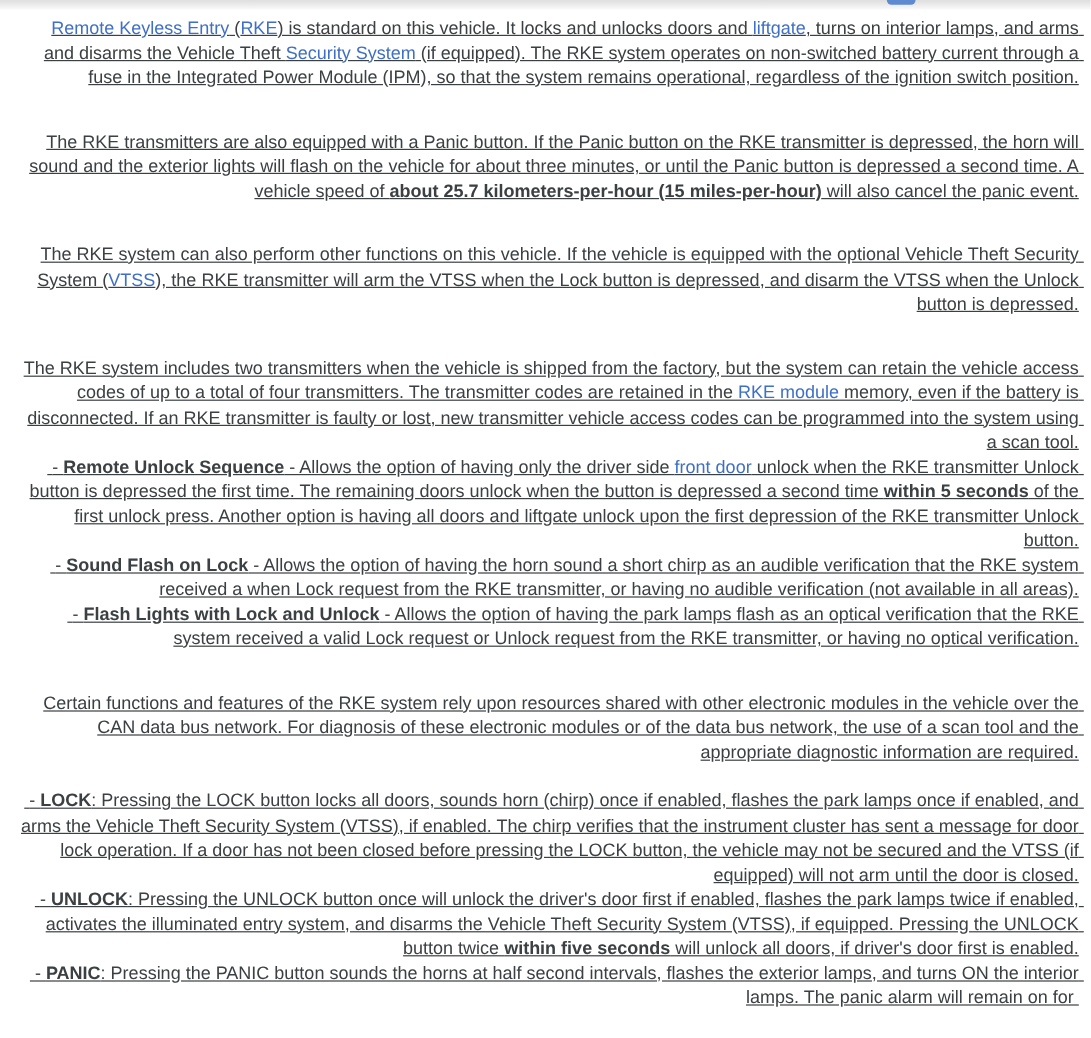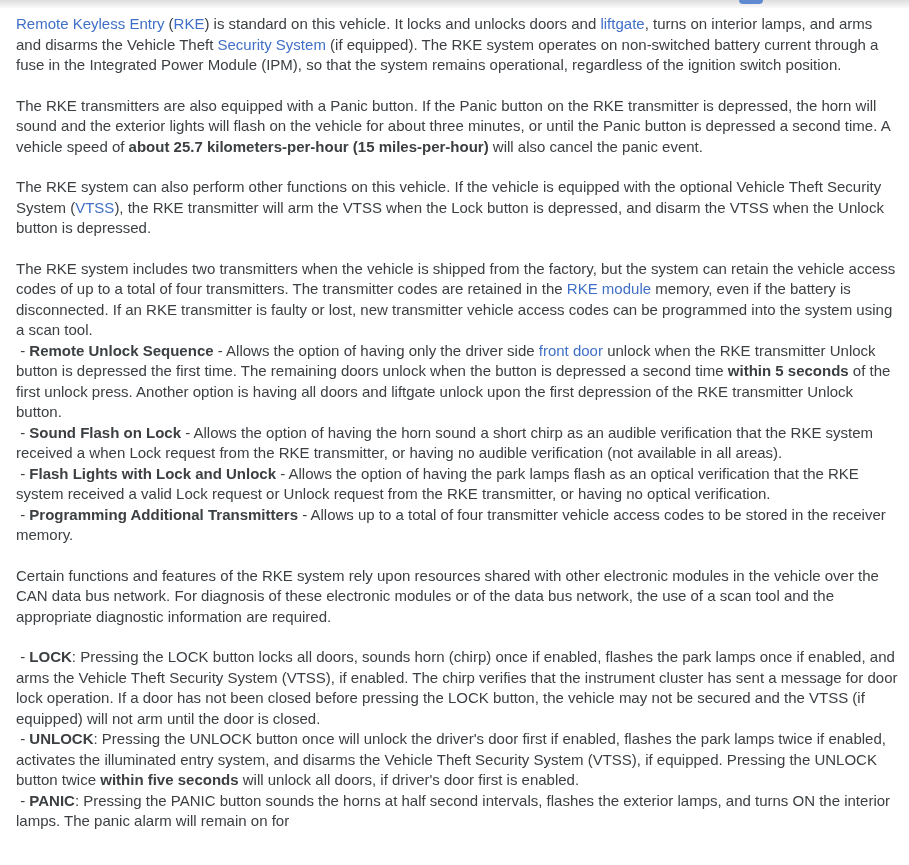--- a/index.html
+++ b/index.html
@@ -26,23 +26,24 @@
     background: #5f8ad1;
   }
   .doc {
     padding: 6px 10px 18px 16px;
     color: #3c4043;
     font-size: 15px;
     line-height: 20.5px;
   }
   .block {
     white-space: pre-wrap;
-    text-align: left;
+    text-align: right;
+    text-decoration: underline;
   }
-  .type-paragraph { margin-top: 20px; }
+  .type-paragraph { margin-top: 33px; }
   .type-list-item-start { margin-top: 20px; }
   .type-list-item { margin-top: 0; }
   .doc .block:first-child { margin-top: 0; }
   .bold { font-weight: bold; }
   .link {
     color: #3f6fc6;
     text-decoration: none;
     cursor: pointer;
   }
 </style>
@@ -54,18 +55,17 @@
 </div>
 
 <main class="doc">
     <p class="block type-paragraph"><a href="#" class="link">Remote Keyless Entry</a><span class="normal"> (</span><a href="#" class="link">RKE</a><span class="normal">) is standard on this vehicle. It locks and unlocks doors and </span><a href="#" class="link">liftgate</a><span class="normal">, turns on interior lamps, and arms and disarms the Vehicle Theft </span><a href="#" class="link">Security System</a><span class="normal"> (if equipped). The RKE system operates on non-switched battery current through a fuse in the Integrated Power Module (IPM), so that the system remains operational, regardless of the ignition switch position.</span></p>
     <p class="block type-paragraph"><span class="normal">The RKE transmitters are also equipped with a Panic button. If the Panic button on the RKE transmitter is depressed, the horn will sound and the exterior lights will flash on the vehicle for about three minutes, or until the Panic button is depressed a second time. A vehicle speed of </span><span class="bold">about 25.7 kilometers-per-hour (15 miles-per-hour)</span><span class="normal"> will also cancel the panic event.</span></p>
     <p class="block type-paragraph"><span class="normal">The RKE system can also perform other functions on this vehicle. If the vehicle is equipped with the optional Vehicle Theft Security System (</span><a href="#" class="link">VTSS</a><span class="normal">), the RKE transmitter will arm the VTSS when the Lock button is depressed, and disarm the VTSS when the Unlock button is depressed.</span></p>
     <p class="block type-paragraph"><span class="normal">The RKE system includes two transmitters when the vehicle is shipped from the factory, but the system can retain the vehicle access codes of up to a total of four transmitters. The transmitter codes are retained in the </span><a href="#" class="link">RKE module</a><span class="normal"> memory, even if the battery is disconnected. If an RKE transmitter is faulty or lost, new transmitter vehicle access codes can be programmed into the system using a scan tool.</span></p>
     <p class="block type-list-item"><span class="normal"> - </span><span class="bold">Remote Unlock Sequence</span><span class="normal"> - Allows the option of having only the driver side </span><a href="#" class="link">front door</a><span class="normal"> unlock when the RKE transmitter Unlock button is depressed the first time. The remaining doors unlock when the button is depressed a second time </span><span class="bold">within 5 seconds</span><span class="normal"> of the first unlock press. Another option is having all doors and liftgate unlock upon the first depression of the RKE transmitter Unlock button.</span></p>
     <p class="block type-list-item"><span class="normal"> - </span><span class="bold">Sound Flash on Lock</span><span class="normal"> - Allows the option of having the horn sound a short chirp as an audible verification that the RKE system received a when Lock request from the RKE transmitter, or having no audible verification (not available in all areas).</span></p>
     <p class="block type-list-item"><span class="normal"> - </span><span class="bold">Flash Lights with Lock and Unlock</span><span class="normal"> - Allows the option of having the park lamps flash as an optical verification that the RKE system received a valid Lock request or Unlock request from the RKE transmitter, or having no optical verification.</span></p>
-    <p class="block type-list-item"><span class="normal"> - </span><span class="bold">Programming Additional Transmitters</span><span class="normal"> - Allows up to a total of four transmitter vehicle access codes to be stored in the receiver memory.</span></p>
     <p class="block type-paragraph"><span class="normal">Certain functions and features of the RKE system rely upon resources shared with other electronic modules in the vehicle over the CAN data bus network. For diagnosis of these electronic modules or of the data bus network, the use of a scan tool and the appropriate diagnostic information are required.</span></p>
     <p class="block type-list-item-start"><span class="normal"> - </span><span class="bold">LOCK</span><span class="normal">: Pressing the LOCK button locks all doors, sounds horn (chirp) once if enabled, flashes the park lamps once if enabled, and arms the Vehicle Theft Security System (VTSS), if enabled. The chirp verifies that the instrument cluster has sent a message for door lock operation. If a door has not been closed before pressing the LOCK button, the vehicle may not be secured and the VTSS (if equipped) will not arm until the door is closed.</span></p>
     <p class="block type-list-item"><span class="normal"> - </span><span class="bold">UNLOCK</span><span class="normal">: Pressing the UNLOCK button once will unlock the driver's door first if enabled, flashes the park lamps twice if enabled, activates the illuminated entry system, and disarms the Vehicle Theft Security System (VTSS), if equipped. Pressing the UNLOCK button twice </span><span class="bold">within five seconds</span><span class="normal"> will unlock all doors, if driver's door first is enabled.</span></p>
     <p class="block type-list-item"><span class="normal"> - </span><span class="bold">PANIC</span><span class="normal">: Pressing the PANIC button sounds the horns at half second intervals, flashes the exterior lamps, and turns ON the interior lamps. The panic alarm will remain on for </span></p>
   </main>
 
 </body></html>

